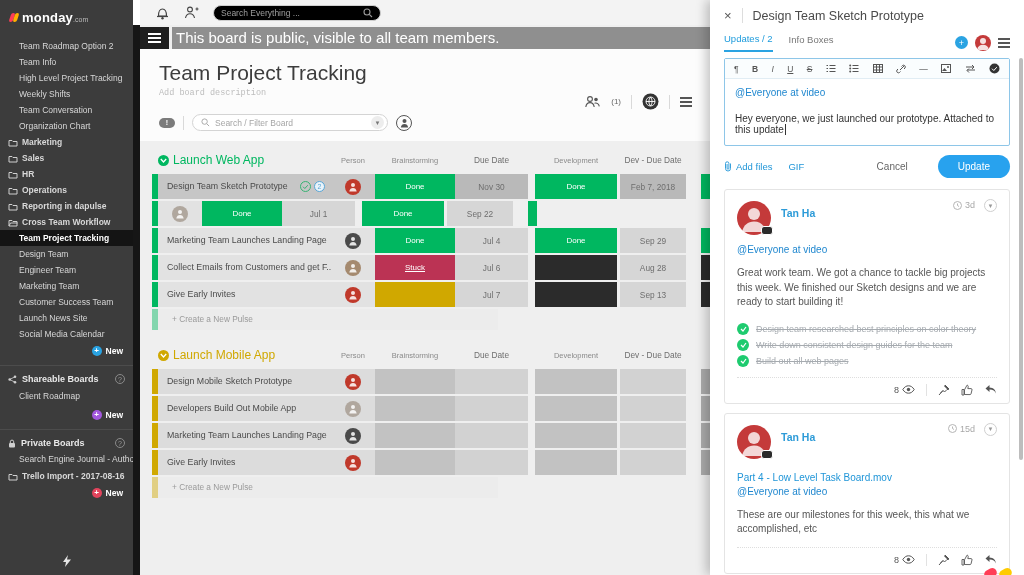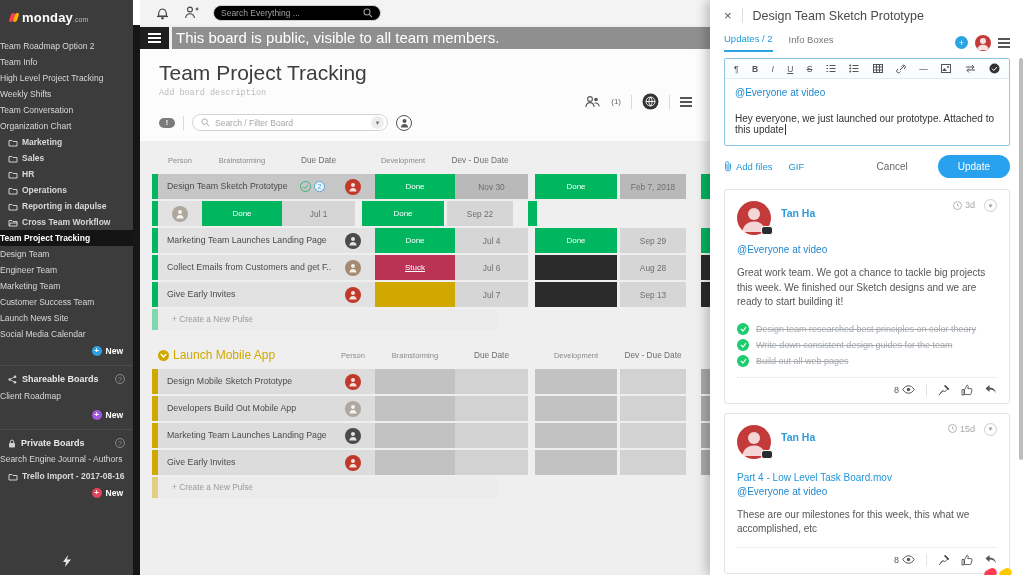--- a/index.html
+++ b/index.html
@@ -12,21 +12,21 @@
              background:#3c3c3c; color:#d8d8d8; z-index:2; }
   .sidebar-edge { position:absolute; left:133px; top:25px; width:7px; height:550px;
                   background:#161616; z-index:2; }
   .logo { display:flex; align-items:baseline; padding:8px 0 6px 10px; }
   .logo-mark { display:inline-block; margin-right:4px; }
   .logo-mark i { display:inline-block; width:4px; height:9px; border-radius:2px;
                  transform:skewX(-18deg); }
   .logo-text { color:#fff; font-weight:bold; font-size:13px; letter-spacing:.2px; }
   .logo-tld { color:#bbb; font-size:7px; }
   .snav { margin-top:6px; }
-  .sitem { font-size:8.5px; line-height:16px; white-space:nowrap;
+  .sitem { font-size:8.5px; line-height:16px; padding-left:19px; white-space:nowrap;
            overflow:hidden; cursor:pointer; }
   .sitem.folder { padding-left:8px; font-weight:bold; display:flex; align-items:center; gap:4px; }
   .sitem.selected { background:#141414; color:#fff; font-weight:bold; }
   .newrow { text-align:right; padding:4px 10px 2px 0; font-size:8.5px; font-weight:bold;
             color:#fff; display:flex; justify-content:flex-end; align-items:center; gap:4px; }
   .pluscir { display:inline-flex; width:10px; height:10px; border-radius:50%;
              color:#fff; font-size:8px; line-height:10px; align-items:center; justify-content:center; }
   .sdivider { border-top:1px solid #4c4c4c; margin:7px 0 6px; }
   .shead { display:flex; align-items:center; font-size:9px; font-weight:bold; color:#e8e8e8;
            padding:2px 8px 2px 8px; gap:5px; }
@@ -331,20 +331,28 @@
               <path d="M.8 9.5C1.2 7 2.6 6 4.5 6s3.3 1 3.7 3.5z" fill="#555"></path>
             </svg>
         </span>
       </div>
     </div>
 
     <div class="btable">
 
       <div class="prow ghead">
         <div class="pbar" style="background:transparent"></div>
+        <div class="pname ghname">
+          <span class="gcircle" style="background: rgb(0, 183, 96);">
+              <svg width="7" height="5" viewBox="0 0 7 5">
+                <path d="M0.8 1l2.7 3 2.7-3" fill="none" stroke="#fff" stroke-width="1.3"></path>
+              </svg>
+            </span>
+          <span class="gtitle" style="color: rgb(0, 183, 96);">Launch Web App</span>
+        </div>
         <div class="pperson collabel">Person</div>
         <div class="cell-b collabel">Brainstorming</div>
         <div class="cell-due collabel">Due Date</div>
         <div class="gap7"></div>
         <div class="cell-dev collabel">Development</div>
         <div class="gap3"></div>
         <div class="cell-dd collabel">Dev - Due Date</div>
         <div class="gap15"></div>
         <div class="pstrip" style="background:transparent"></div>
       </div>

